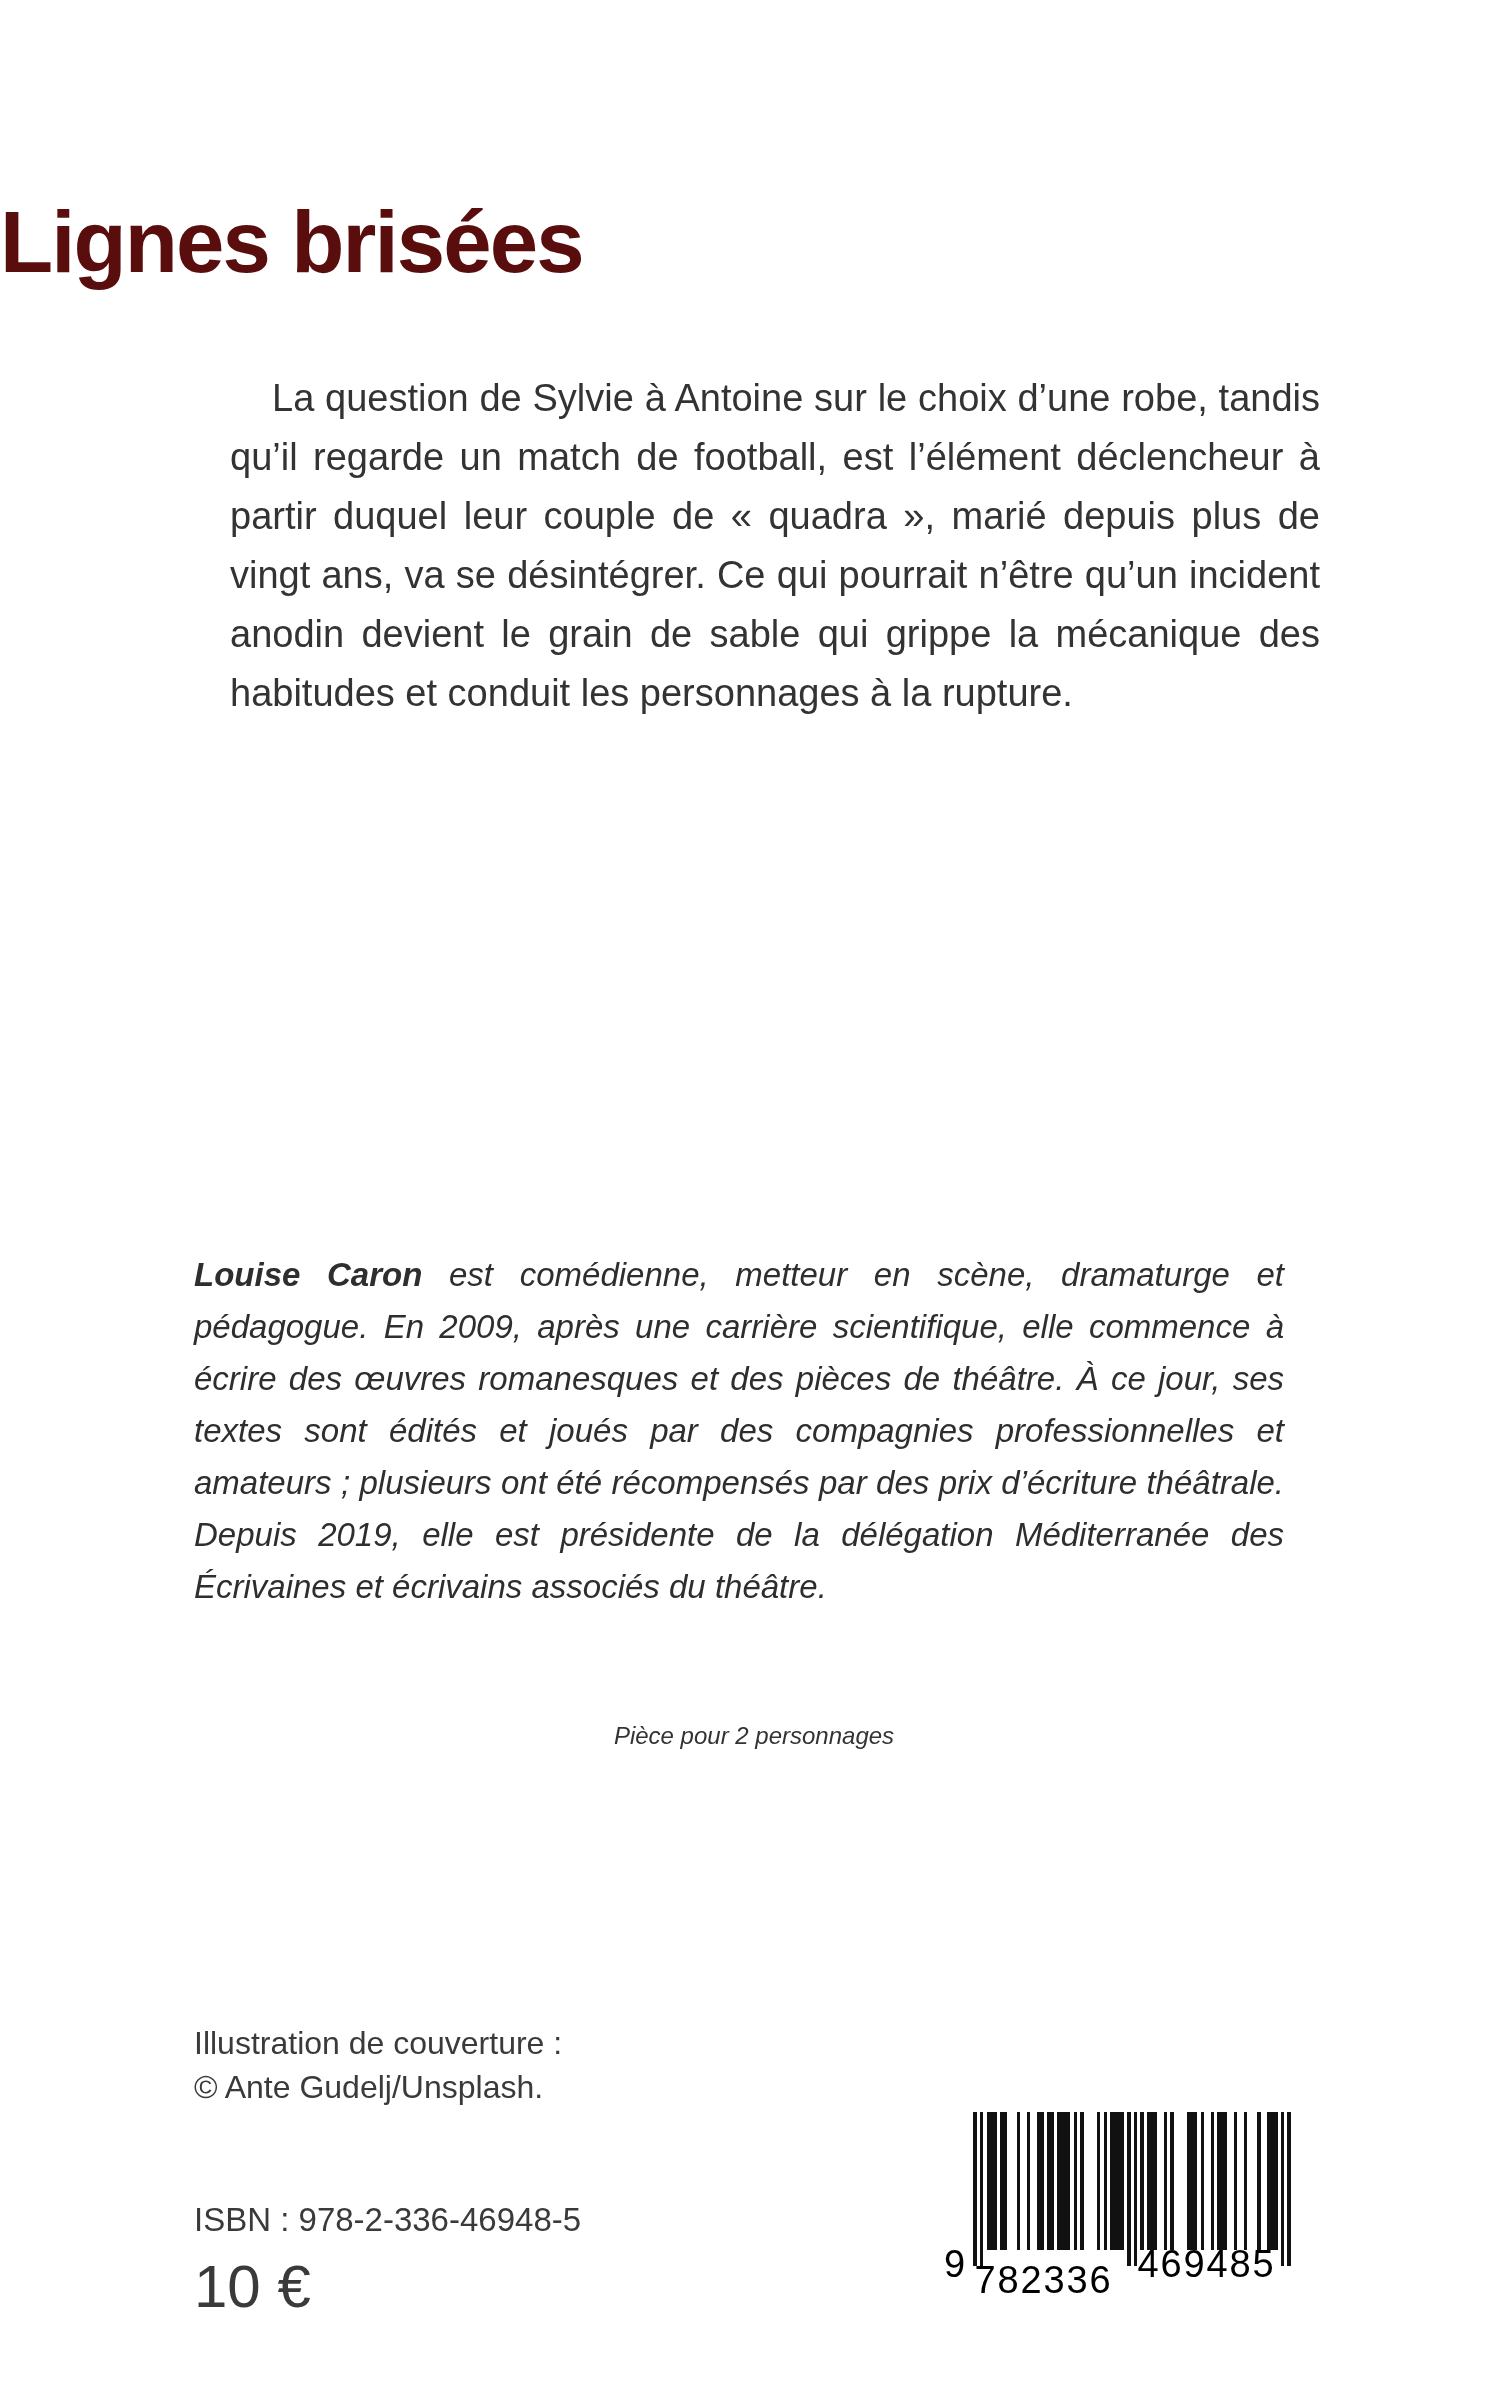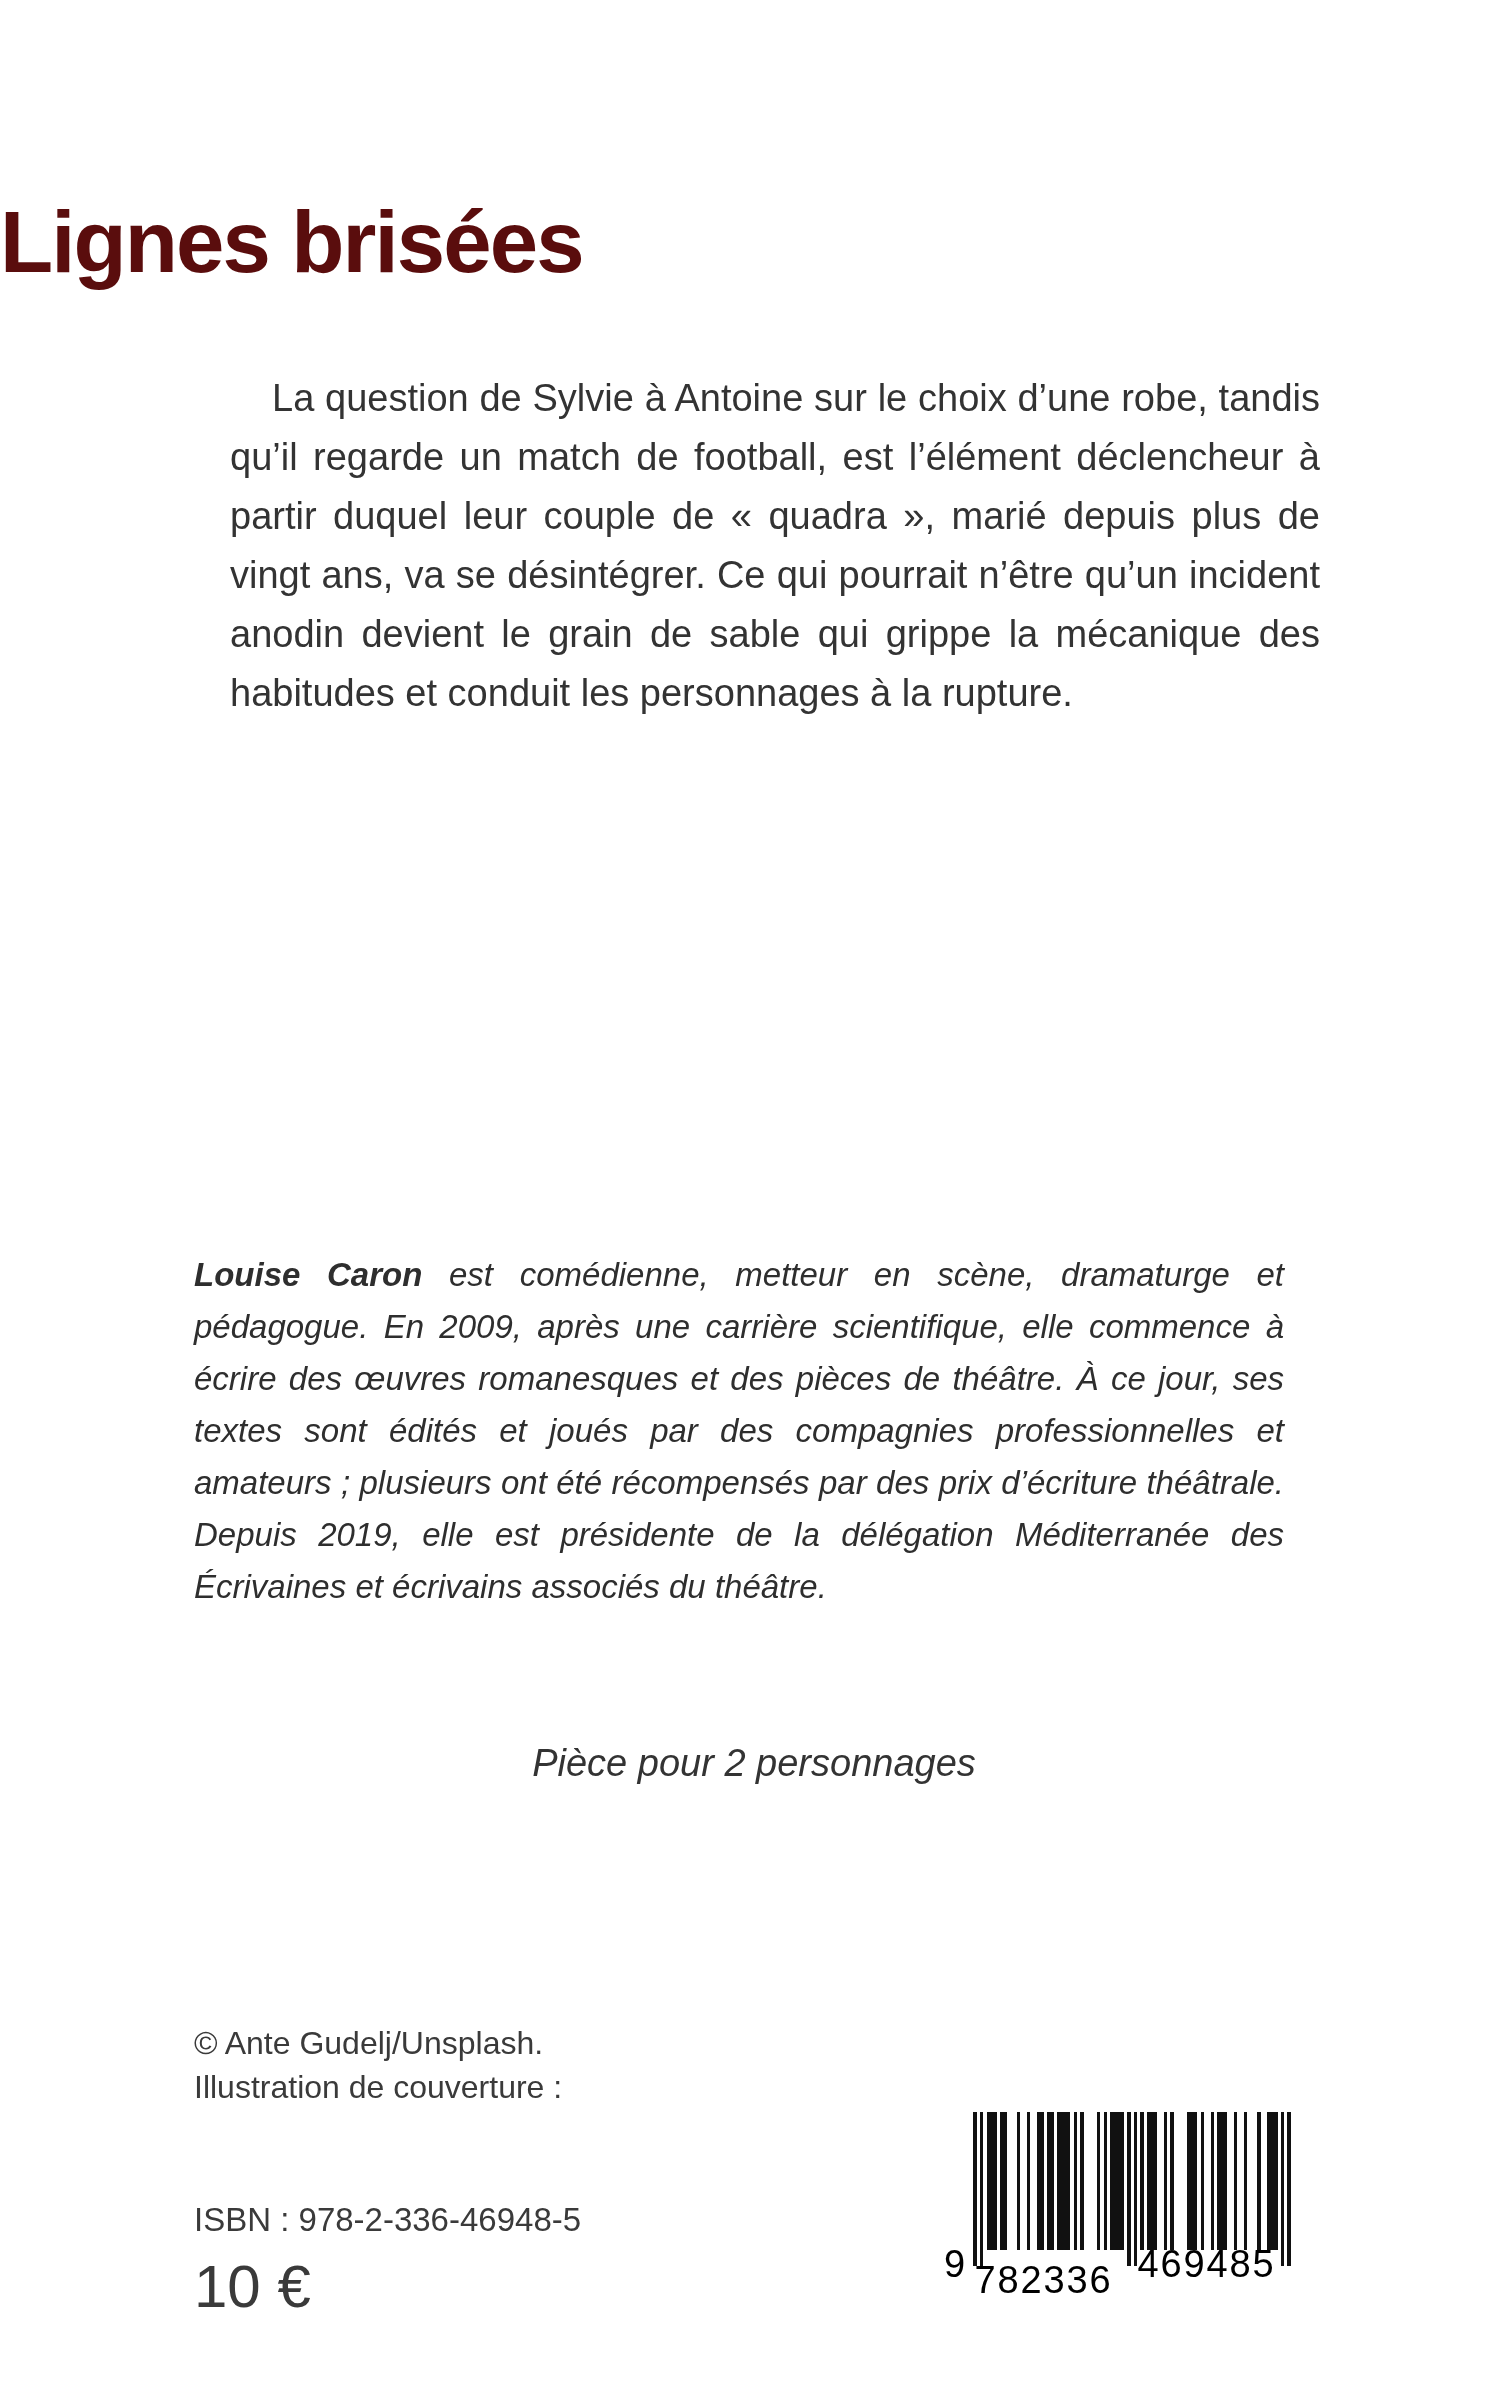--- a/index.html
+++ b/index.html
@@ -44,25 +44,24 @@
     text-align: justify;
     color: #2e2e2e;
   }
   .bio p { margin: 0; }
   .bio .author { font-weight: bold; }
 
   .play-note {
     position: absolute;
     left: 0; top: 1722px; width: 100%;
     text-align: center;
-    font-size: 38px;
+    font-size: 24px;
     font-style: italic;
     font-weight: 300;
     color: #333333;
-    margin-top: 20px;
   }
 
   .credits {
     position: absolute;
     left: 194px; top: 2021px;
     font-size: 32px;
     font-weight: 300;
     line-height: 44px;
     color: #3a3a3a;
   }
@@ -114,22 +113,22 @@
     <p>La question de Sylvie à Antoine sur le choix d’une robe, tandis qu’il regarde un match de football, est l’élément déclencheur à partir duquel leur couple de « quadra », marié depuis plus de vingt ans, va se désintégrer. Ce qui pourrait n’être qu’un incident anodin devient le grain de sable qui grippe la mécanique des habitudes et conduit les personnages à la rupture.</p>
   </div>
 
   <div class="bio">
     <p><span class="author">Louise Caron</span><span> est comédienne, metteur en scène, dramaturge et pédagogue. En 2009, après une carrière scientifique, elle commence à écrire des œuvres romanesques et des pièces de théâtre. À ce jour, ses textes sont édités et joués par des compagnies professionnelles et amateurs ; plusieurs ont été récompensés par des prix d’écriture théâtrale. Depuis 2019, elle est présidente de la délégation Méditerranée des Écrivaines et écrivains associés du théâtre.</span></p>
   </div>
 
   <div class="play-note">Pièce pour 2 personnages</div>
 
   <div class="credits">
+    <div>Illustration de couverture :</div>
     <div>© Ante Gudelj/Unsplash.</div>
-    <div>Illustration de couverture :</div>
   </div>
 
   <div class="isbn-line">ISBN : 978-2-336-46948-5</div>
 
   <div class="price-line">10 €</div>
 
   <div class="barcode">
     <svg width="318" height="154" viewBox="0 0 336 163" fill="#111111" shape-rendering="crispEdges">
         <rect x="0.00" y="0" width="3.74" height="163"></rect>
         <rect x="7.07" y="0" width="3.74" height="163"></rect>

